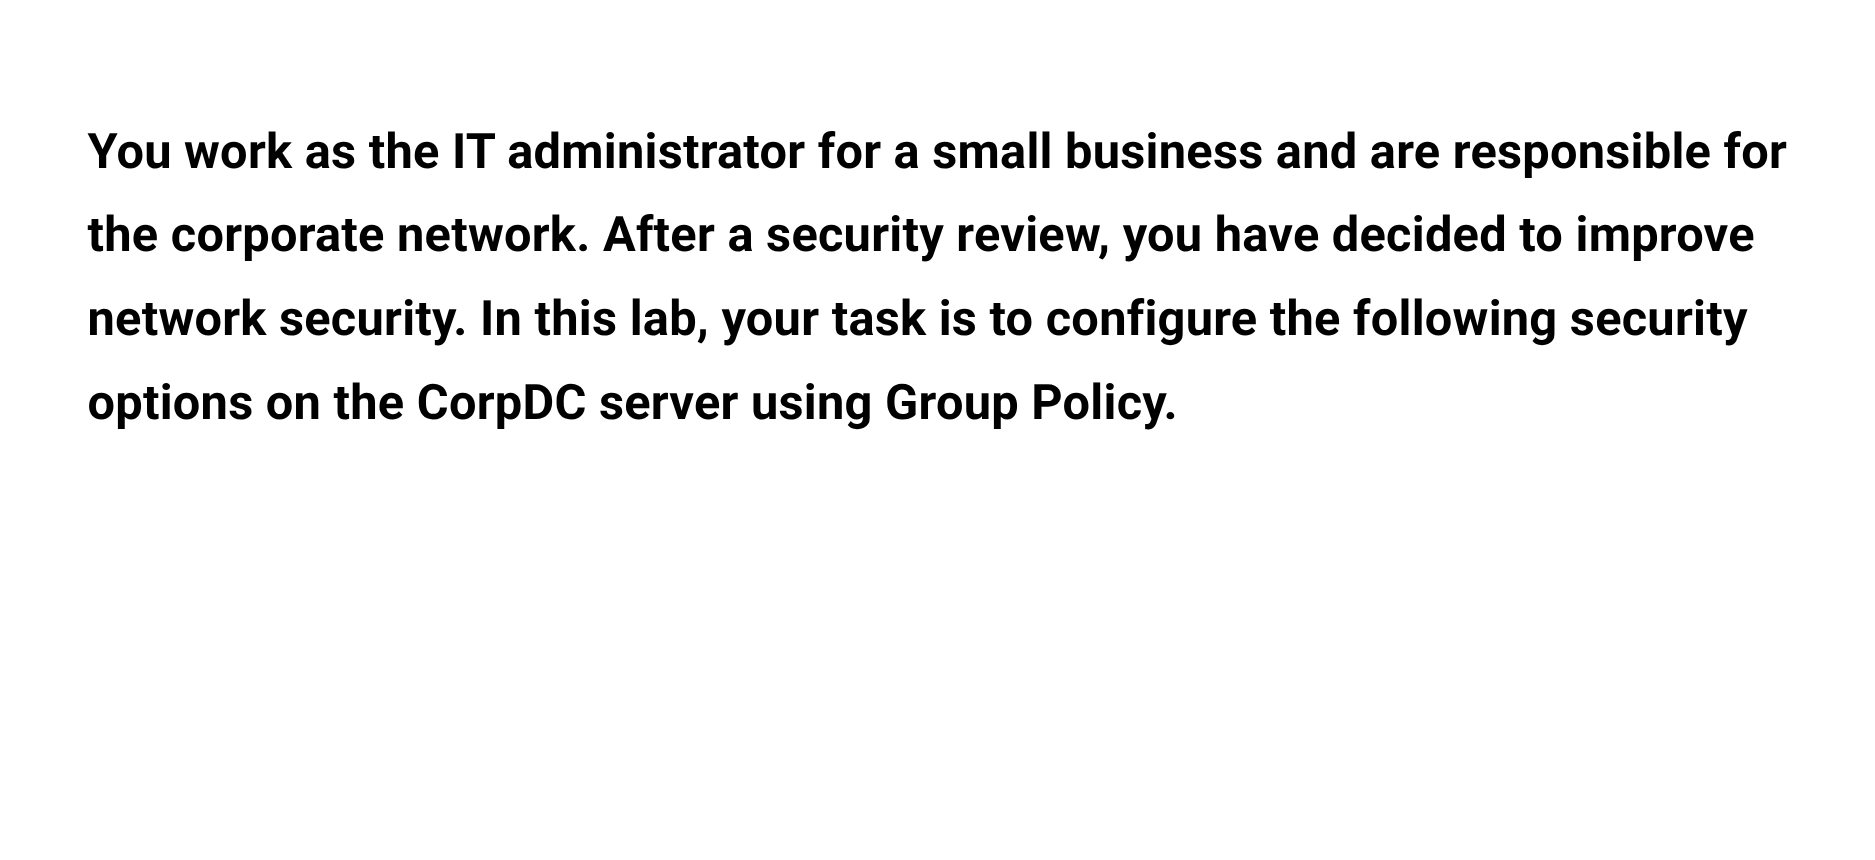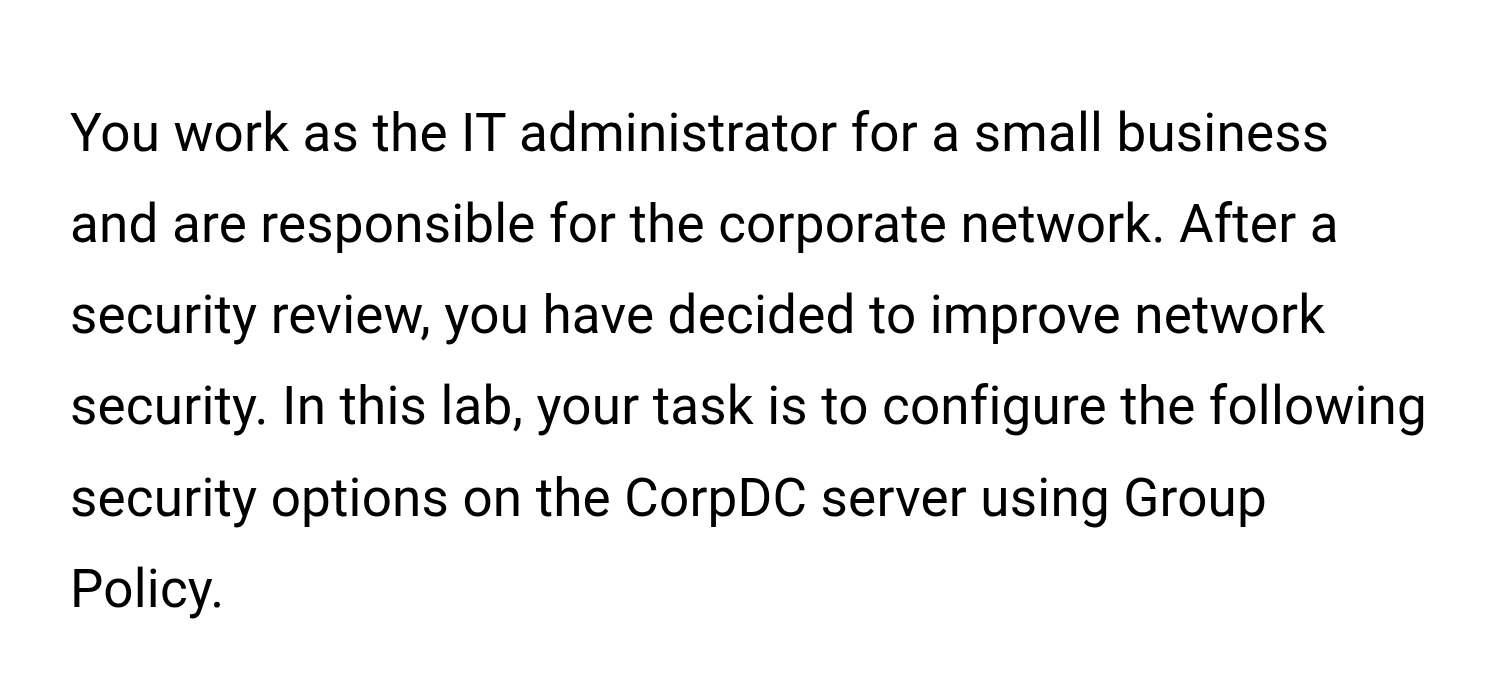--- a/index.html
+++ b/index.html
@@ -8,23 +8,23 @@
       box-sizing: border-box;
     }
     body {
       width: 1500px;
       height: 688px;
       background: #ffffff;
       font-family: -apple-system, BlinkMacSystemFont, "Segoe UI", Roboto, Helvetica, Arial, sans-serif;
       padding: 88px 70px 60px 70px;
     }
     .paragraph {
-      font-size: 53px;
+      font-size: 39px;
       line-height: 1.72;
       color: #000000;
-      font-weight: 400;
+      font-weight: 700;
       letter-spacing: 0.2px;
     }
   </style>
 </head>
 <body>
 
 <p class="paragraph">You work as the IT administrator for a small business and are responsible for the corporate network. After a security review, you have decided to improve network security. In this lab, your task is to configure the following security options on the CorpDC server using Group Policy.</p>
 
 </body></html>

